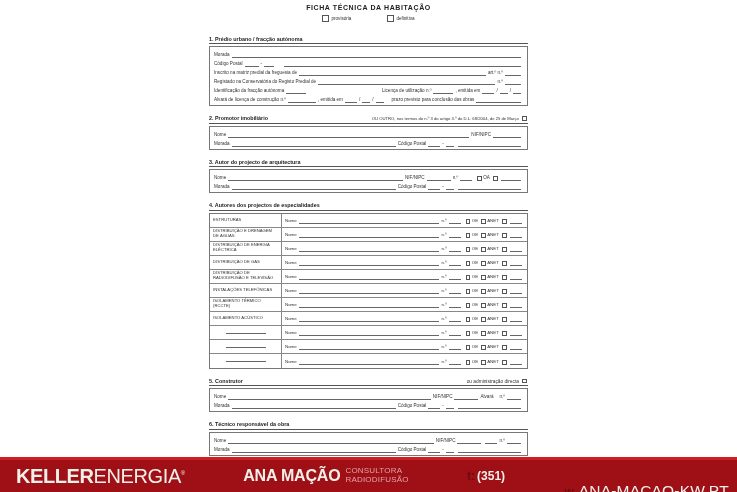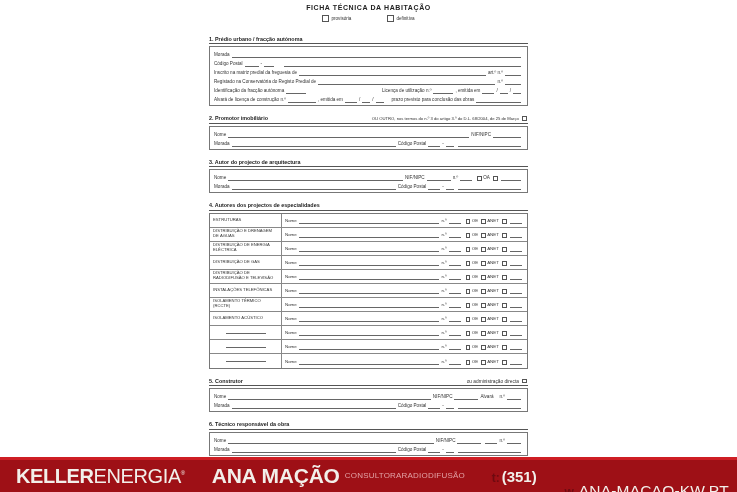--- a/index.html
+++ b/index.html
@@ -44,26 +44,26 @@
 
   
   .bar { position:absolute; left:0; right:0; bottom:0; height:35px; background:#9E1016;
          border-top:3px solid #CE1E24; display:flex; align-items:center;
          justify-content:space-between; padding:0 8px 0 16px; color:#F2EFEA; }
   .kw { font-size:20px; letter-spacing:-.4px; white-space:nowrap; }
   .kw-b { font-weight:bold;margin-top:14px; }
   .kw-l { font-weight:normal; }
   .kw-r { font-size:6px; vertical-align:super; }
   .agent { display:flex; align-items:center; gap:5px; }
-  .agent-name { font-size:21px; font-weight:bold; letter-spacing:-.2px; white-space:nowrap; }
-  .role { display:flex; flex-direction:row; font-size:8px; line-height:1.08;
+  .agent-name { font-size:16px; font-weight:bold; letter-spacing:-.2px; white-space:nowrap; }
+  .role { display:flex; flex-direction:column; font-size:8px; line-height:1.08;
           color:#E2A1A4; letter-spacing:.2px; }
   .contact { display:flex; align-items:baseline; white-space:nowrap; }
   .pfx { font-size:12px; font-weight:bold; color:#6E0A10; margin-right:2px; }
-  .cc { font-size:15px; font-weight:600; margin-right:1px; }
+  .cc { font-size:12px; font-weight:600; margin-right:1px; }
   .num { font-size:16px; font-weight:bold; letter-spacing:.3px; }
   .url { font-size:15.5px; font-weight:normal; letter-spacing:.2px;margin-top:29px; }
 </style>
 </head>
 <body>
 
 <div class="sheet">
 
   <div class="ftitle">FICHA TÉCNICA DA HABITAÇÃO</div>
 

